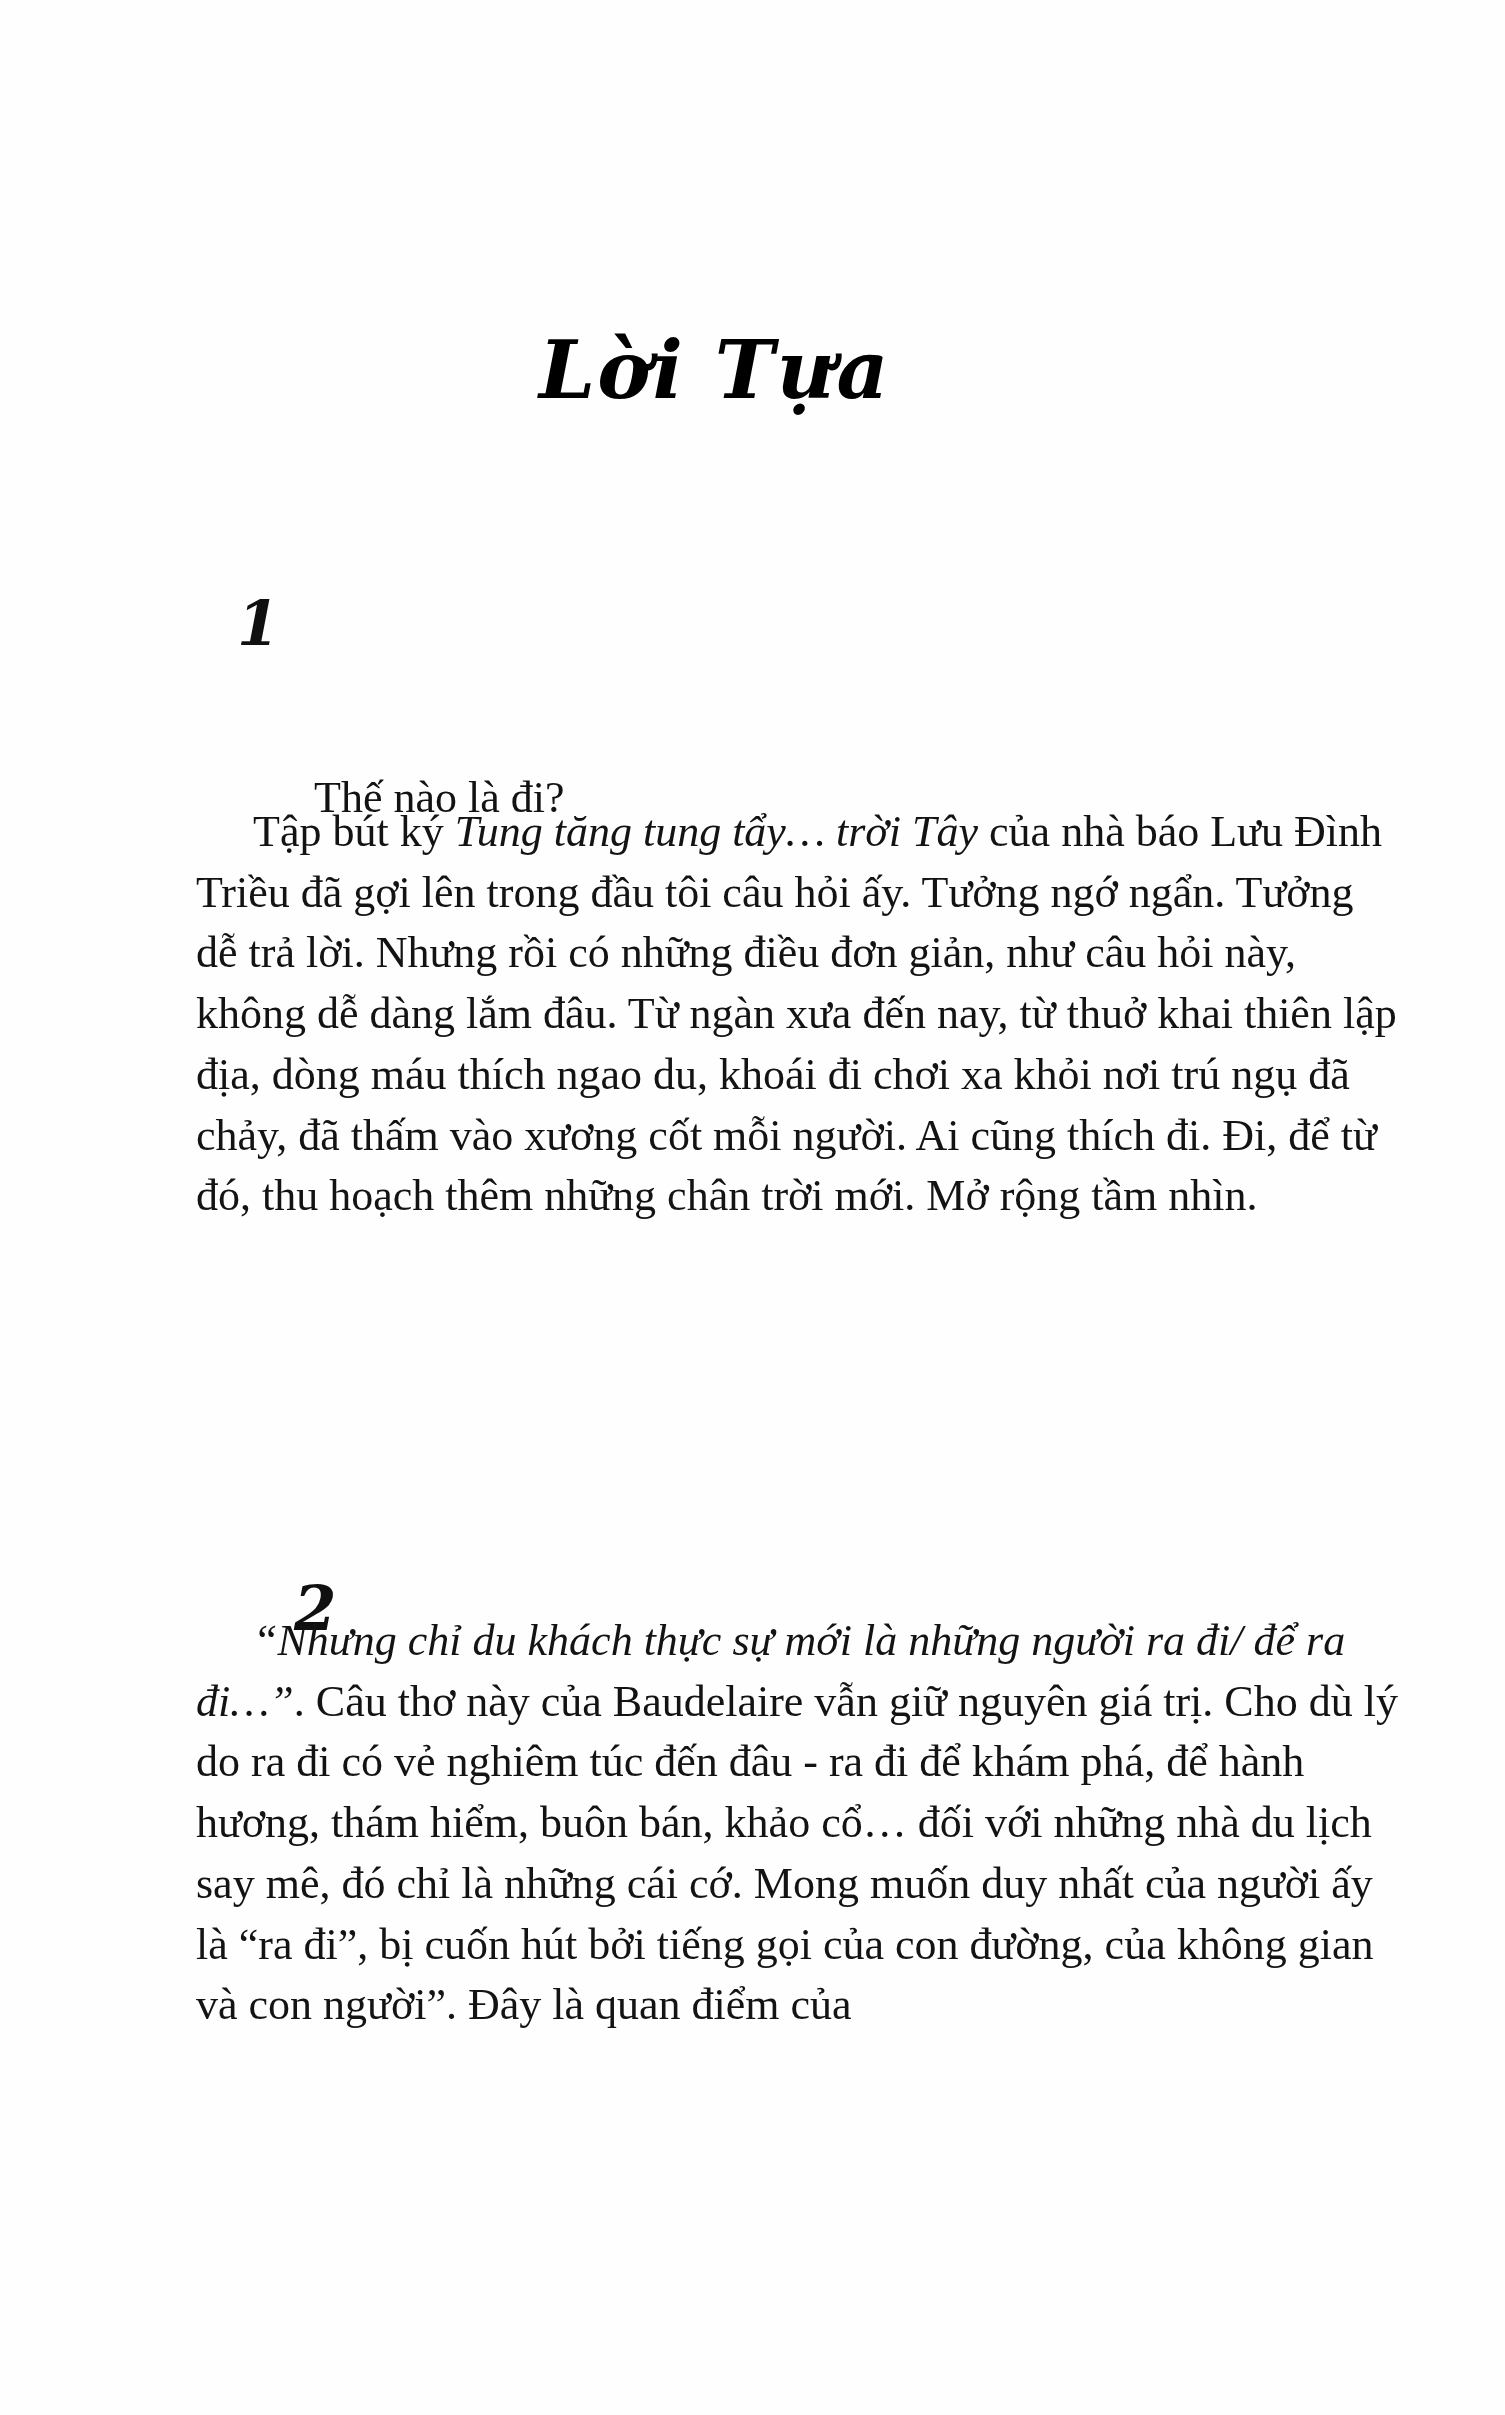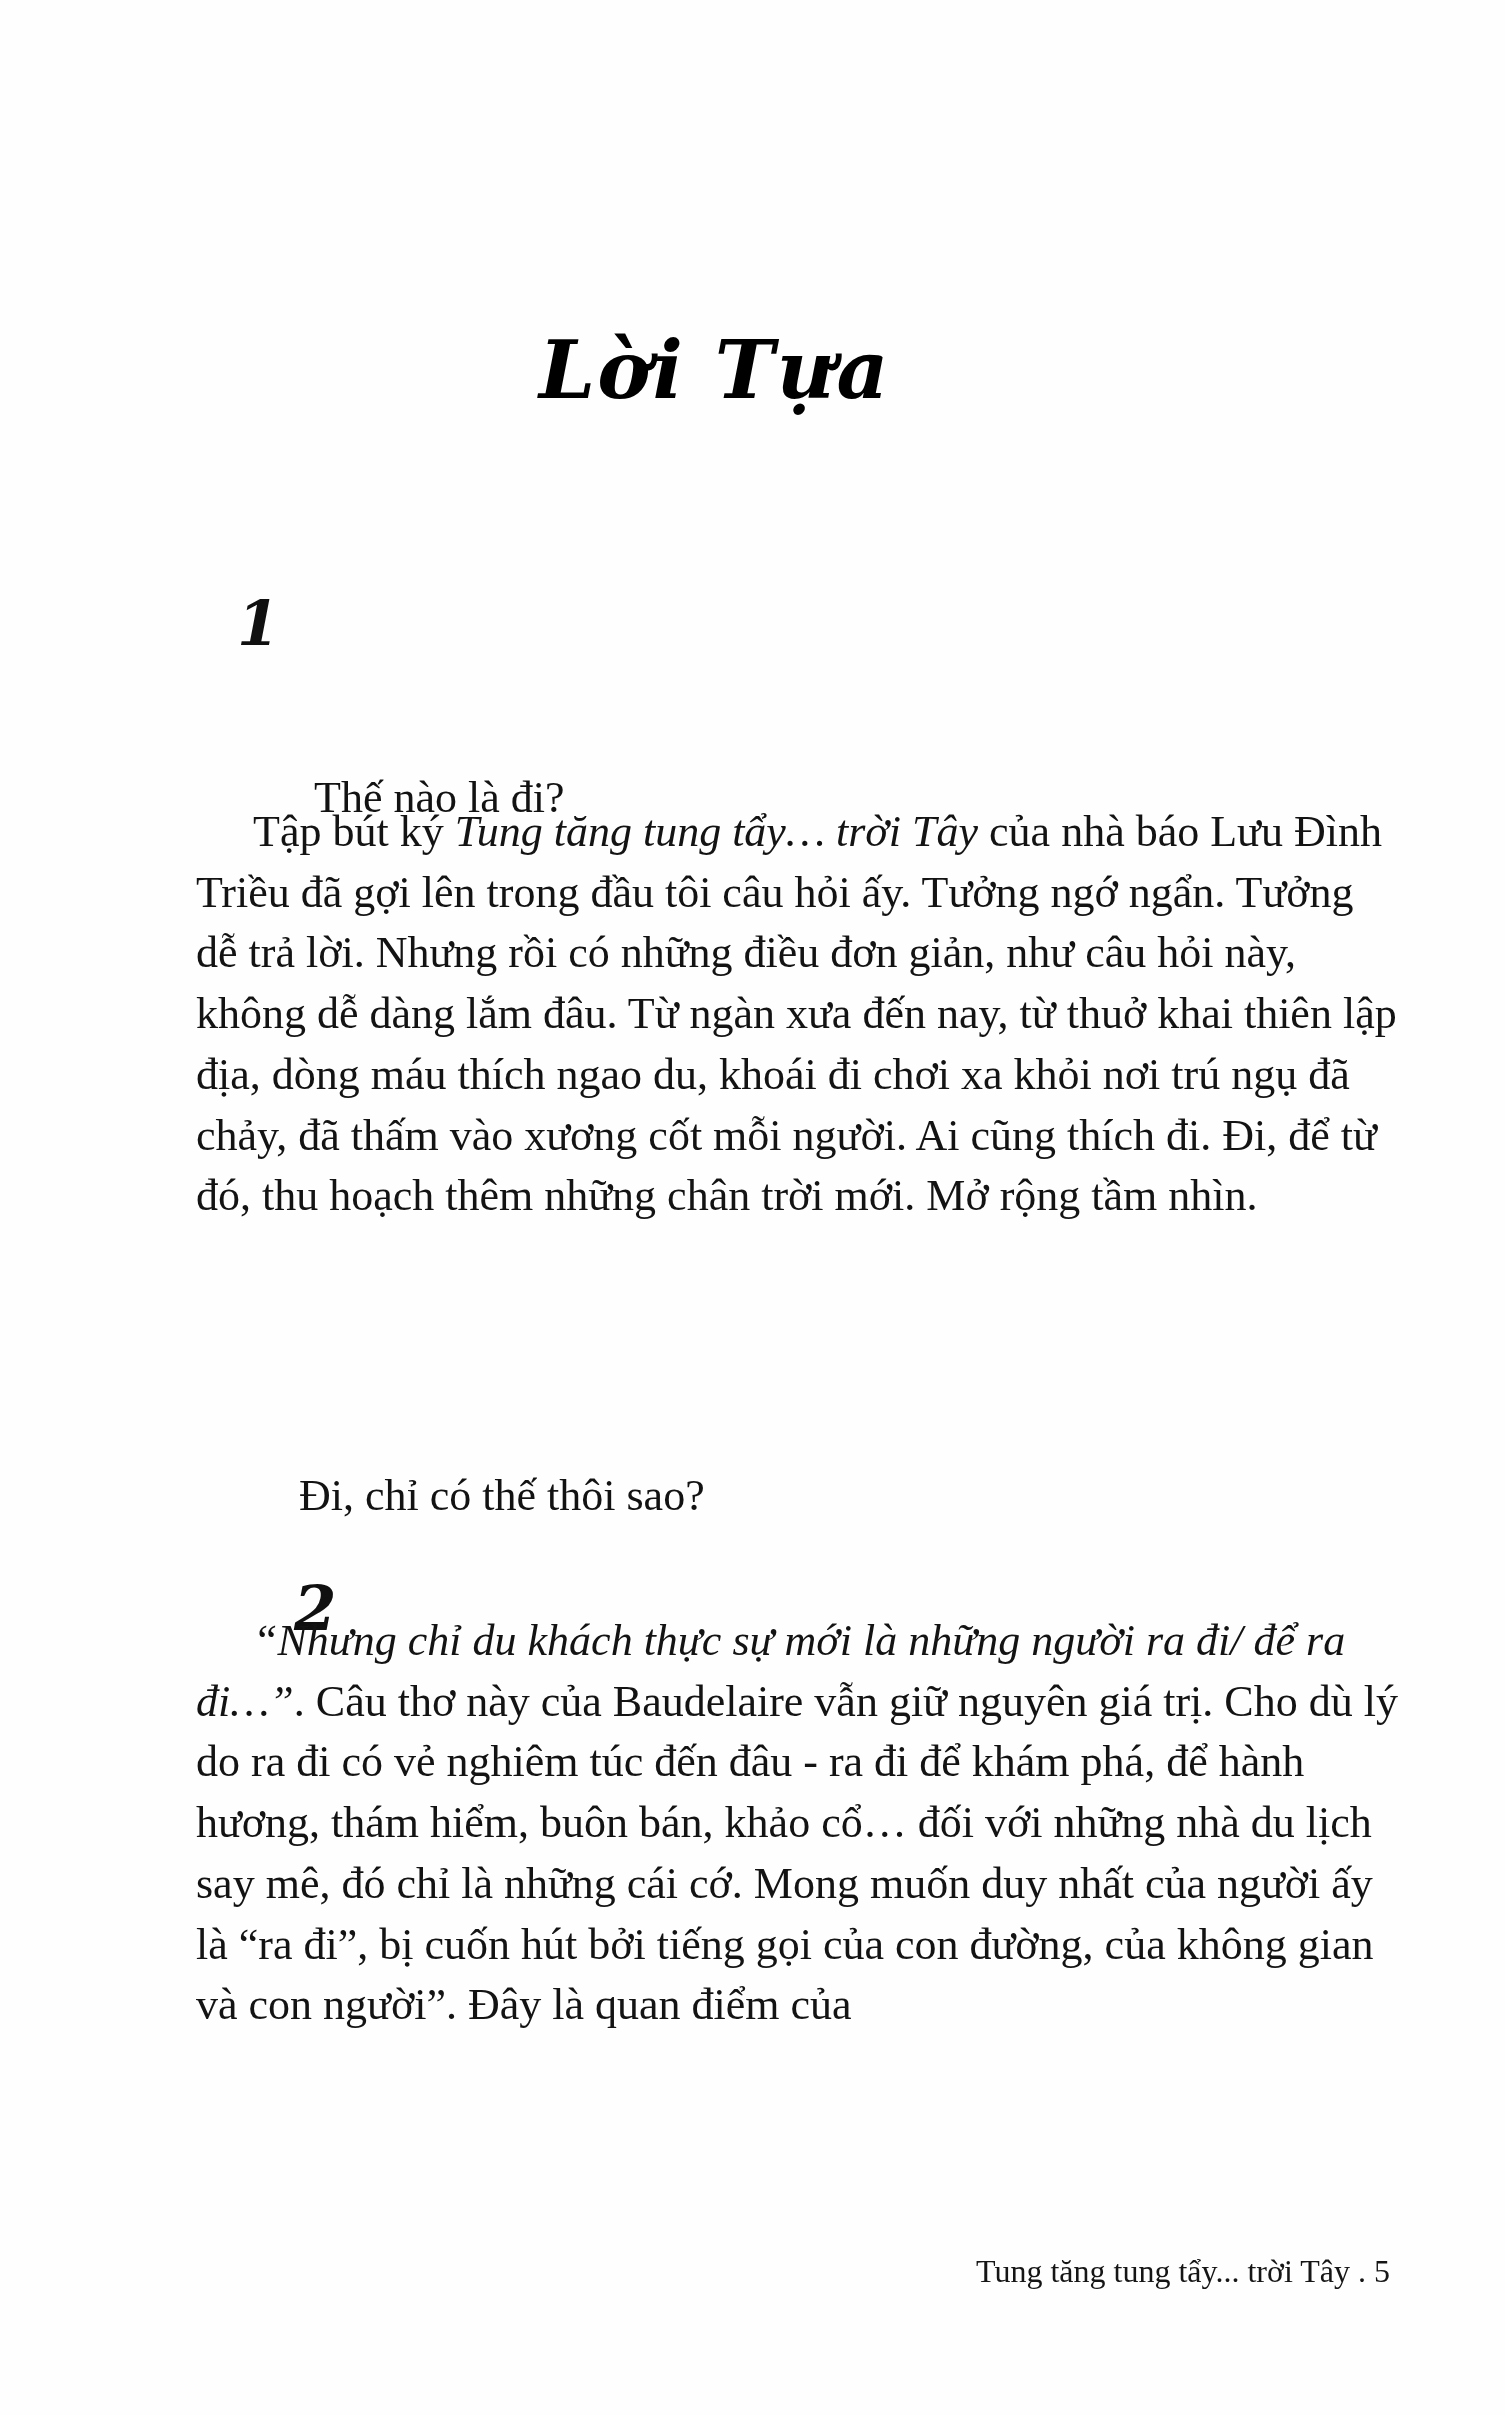--- a/index.html
+++ b/index.html
@@ -125,25 +125,23 @@
     <div class="chapter-title">Lời Tựa</div>
 
     <div class="section-number sec1-num">1</div>
 
     <div class="sec1-line">Thế nào là đi?</div>
 
     <div class="body-block sec1-para p-indent">
       <span>Tập bút ký </span><em class="italic">Tung tăng tung tẩy… trời Tây</em><span> của nhà báo Lưu Đình Triều đã gợi lên trong đầu tôi câu hỏi ấy. Tưởng ngớ ngẩn. Tưởng dễ trả lời. Nhưng rồi có những điều đơn giản, như câu hỏi này, không dễ dàng lắm đâu. Từ ngàn xưa đến nay, từ thuở khai thiên lập địa, dòng máu thích ngao du, khoái đi chơi xa khỏi nơi trú ngụ đã chảy, đã thấm vào xương cốt mỗi người. Ai cũng thích đi. Đi, để từ đó, thu hoạch thêm những chân trời mới. Mở rộng tầm nhìn.</span>
     </div>
 
-    <div class="sec1-q">Đi, chỉ có thế thôi sao?</div>
 
     <div class="section-number sec2-num">2</div>
 
     <div class="body-block sec2-para p-indent">
       <em class="italic">“Nhưng chỉ du khách thực sự mới là những người ra đi/ để ra đi…”</em><span>. Câu thơ này của Baudelaire vẫn giữ nguyên giá trị. Cho dù lý do ra đi có vẻ nghiêm túc đến đâu - ra đi để khám phá, để hành hương, thám hiểm, buôn bán, khảo cổ… đối với những nhà du lịch say mê, đó chỉ là những cái cớ. Mong muốn duy nhất của người ấy là “ra đi”, bị cuốn hút bởi tiếng gọi của con đường, của không gian và con người”. Đây là quan điểm của</span>
     </div>
 
   </div>
 
-  <div class="footer">Tung tăng tung tẩy... trời Tây . 5</div>
 </div>
 
 
 </body></html>

